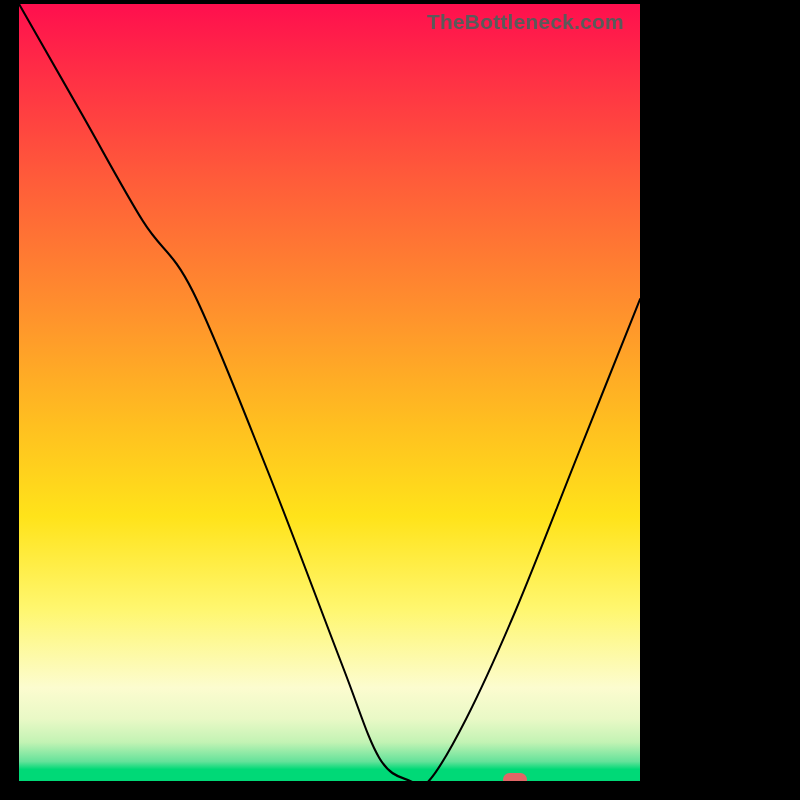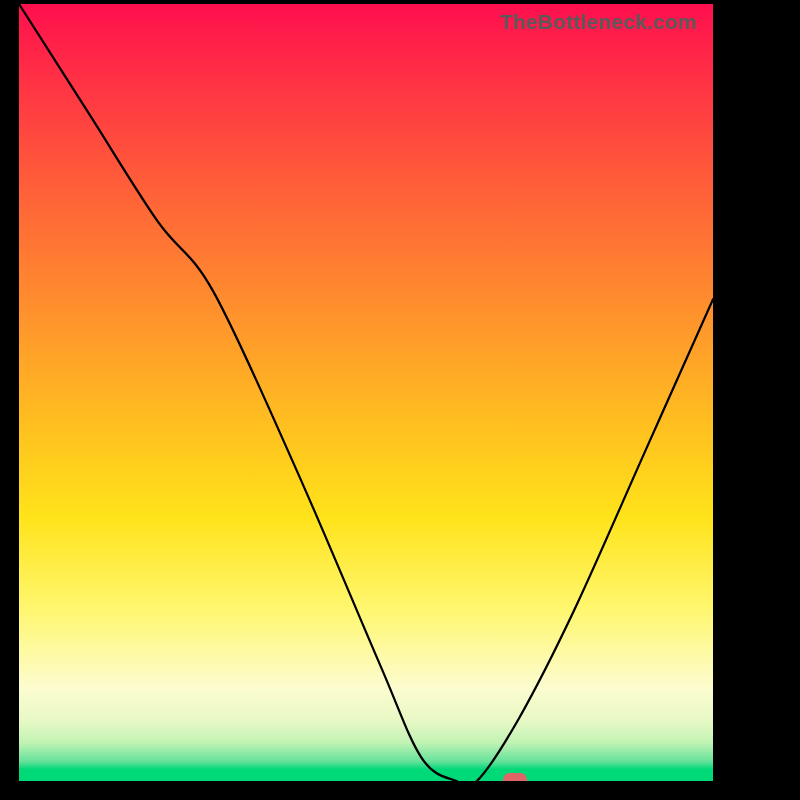--- a/index.html
+++ b/index.html
@@ -10,21 +10,21 @@
     width: 800px;
     height: 800px;
     background: #000;
   }
 
   
   .plot {
     position: absolute;
     left: 19px;
     top: 4px;
-    width: 694px;   
+    width: 621px;   
     height: 777px;  
     
     background: linear-gradient(
       to bottom,
       #ff0f4e 0%,
       #ff2b46 8%,
       #ff5a3a 22%,
       #ff8c2e 38%,
       #ffbf20 54%,
       #ffe31a 66%,

